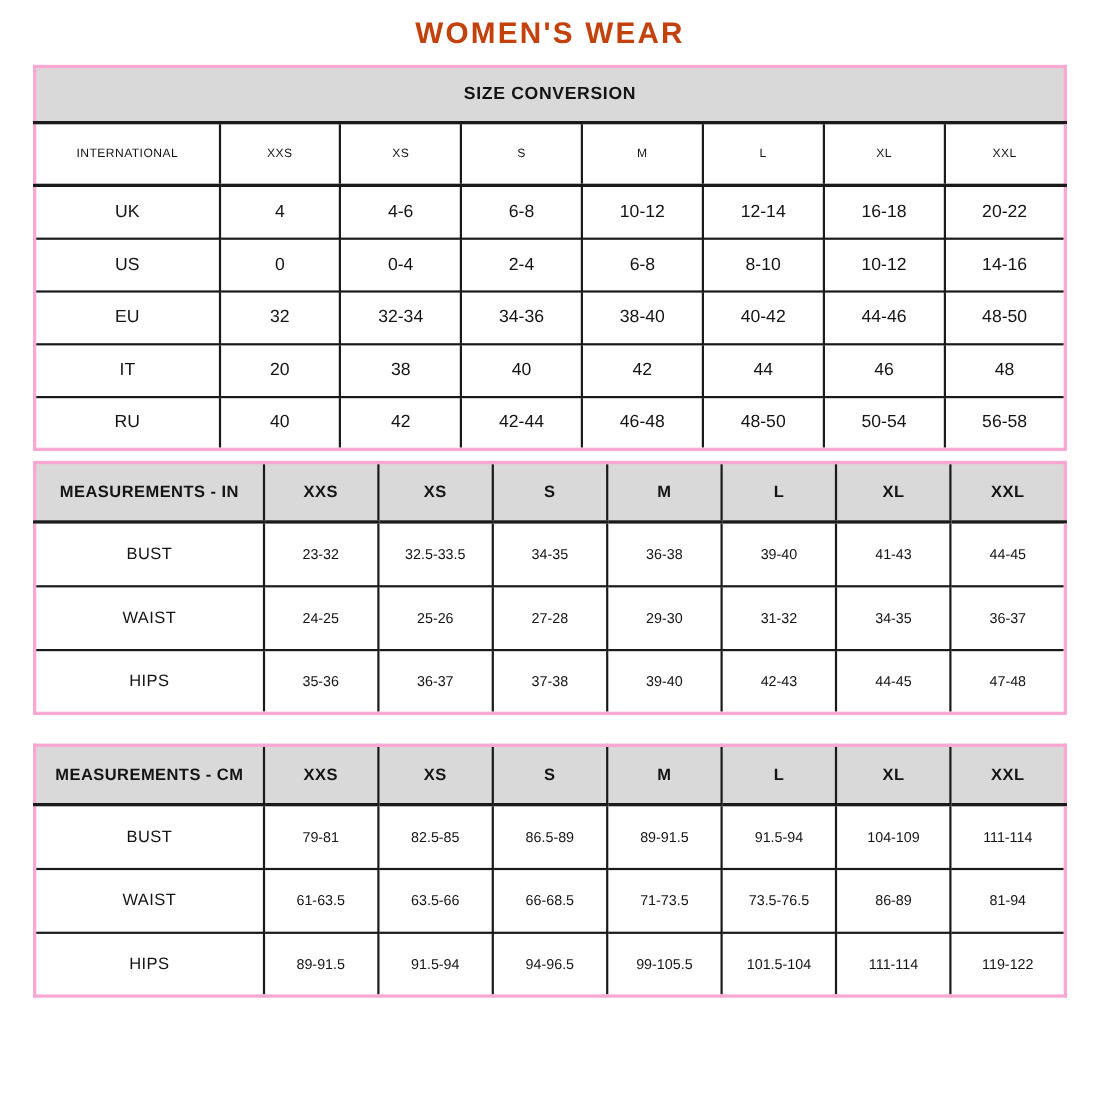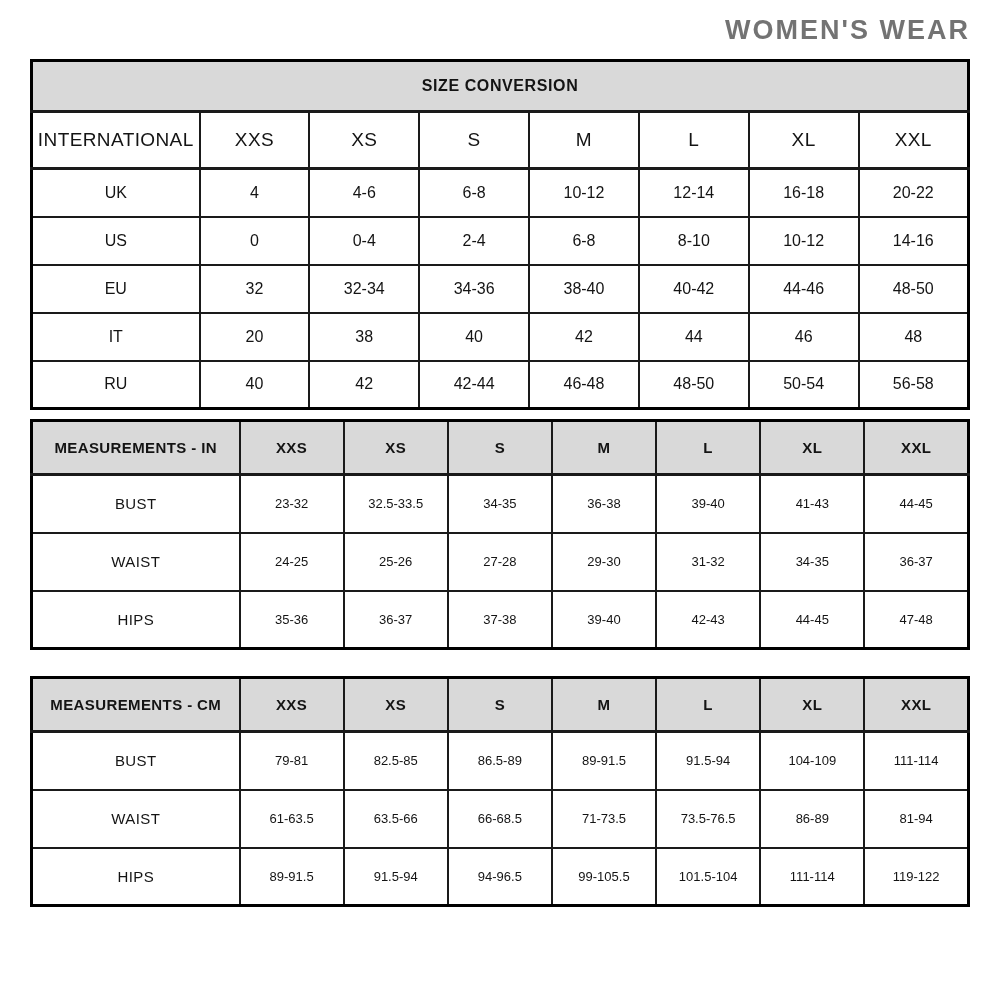--- a/index.html
+++ b/index.html
@@ -6,54 +6,54 @@
   html, body { background: #ffffff; }
   body {
     width: 1000px; height: 1000px;
     font-family: "Liberation Sans", sans-serif;
     color: #141414;
     overflow: hidden;
   }
   .page { padding: 15px 30px 0 30px; }
 
   .page-title {
-    text-align: right;
+    text-align: center;
     font-size: 27px;
     font-weight: 700;
     letter-spacing: 2px;
     margin-bottom: 13px;
-    color: #737373;
+    color: #c2410c;
   }
 
   table {
     width: 100%;
     border-collapse: collapse;
     table-layout: fixed;
   }
-  .tbl { border: 3px solid #000000; }
+  .tbl { border: 3px solid #f9a8d4; }
   .tbl td {
     border: 2px solid #1a1a1a;
     text-align: center;
     vertical-align: middle;
     background: #ffffff;
   }
 
   
   .t1 { margin-bottom: 9px; }
   .t1 .title-row td {
     background: #d9d9d9;
     height: 51px;
     font-size: 16px;
     font-weight: 700;
     letter-spacing: 0.6px;
     border-bottom-width: 3px;
   }
   .t1 .head-row td {
     height: 57px;
-    font-size: 19px;
+    font-size: 11px;
     letter-spacing: 0.4px;
     border-bottom-width: 3px;
   }
   .t1 .data-row td { height: 48px; font-size: 16px; }
 
   
   .t2 { margin-bottom: 26px; }
   .meas .head-row td {
     background: #d9d9d9;
     height: 54px;

